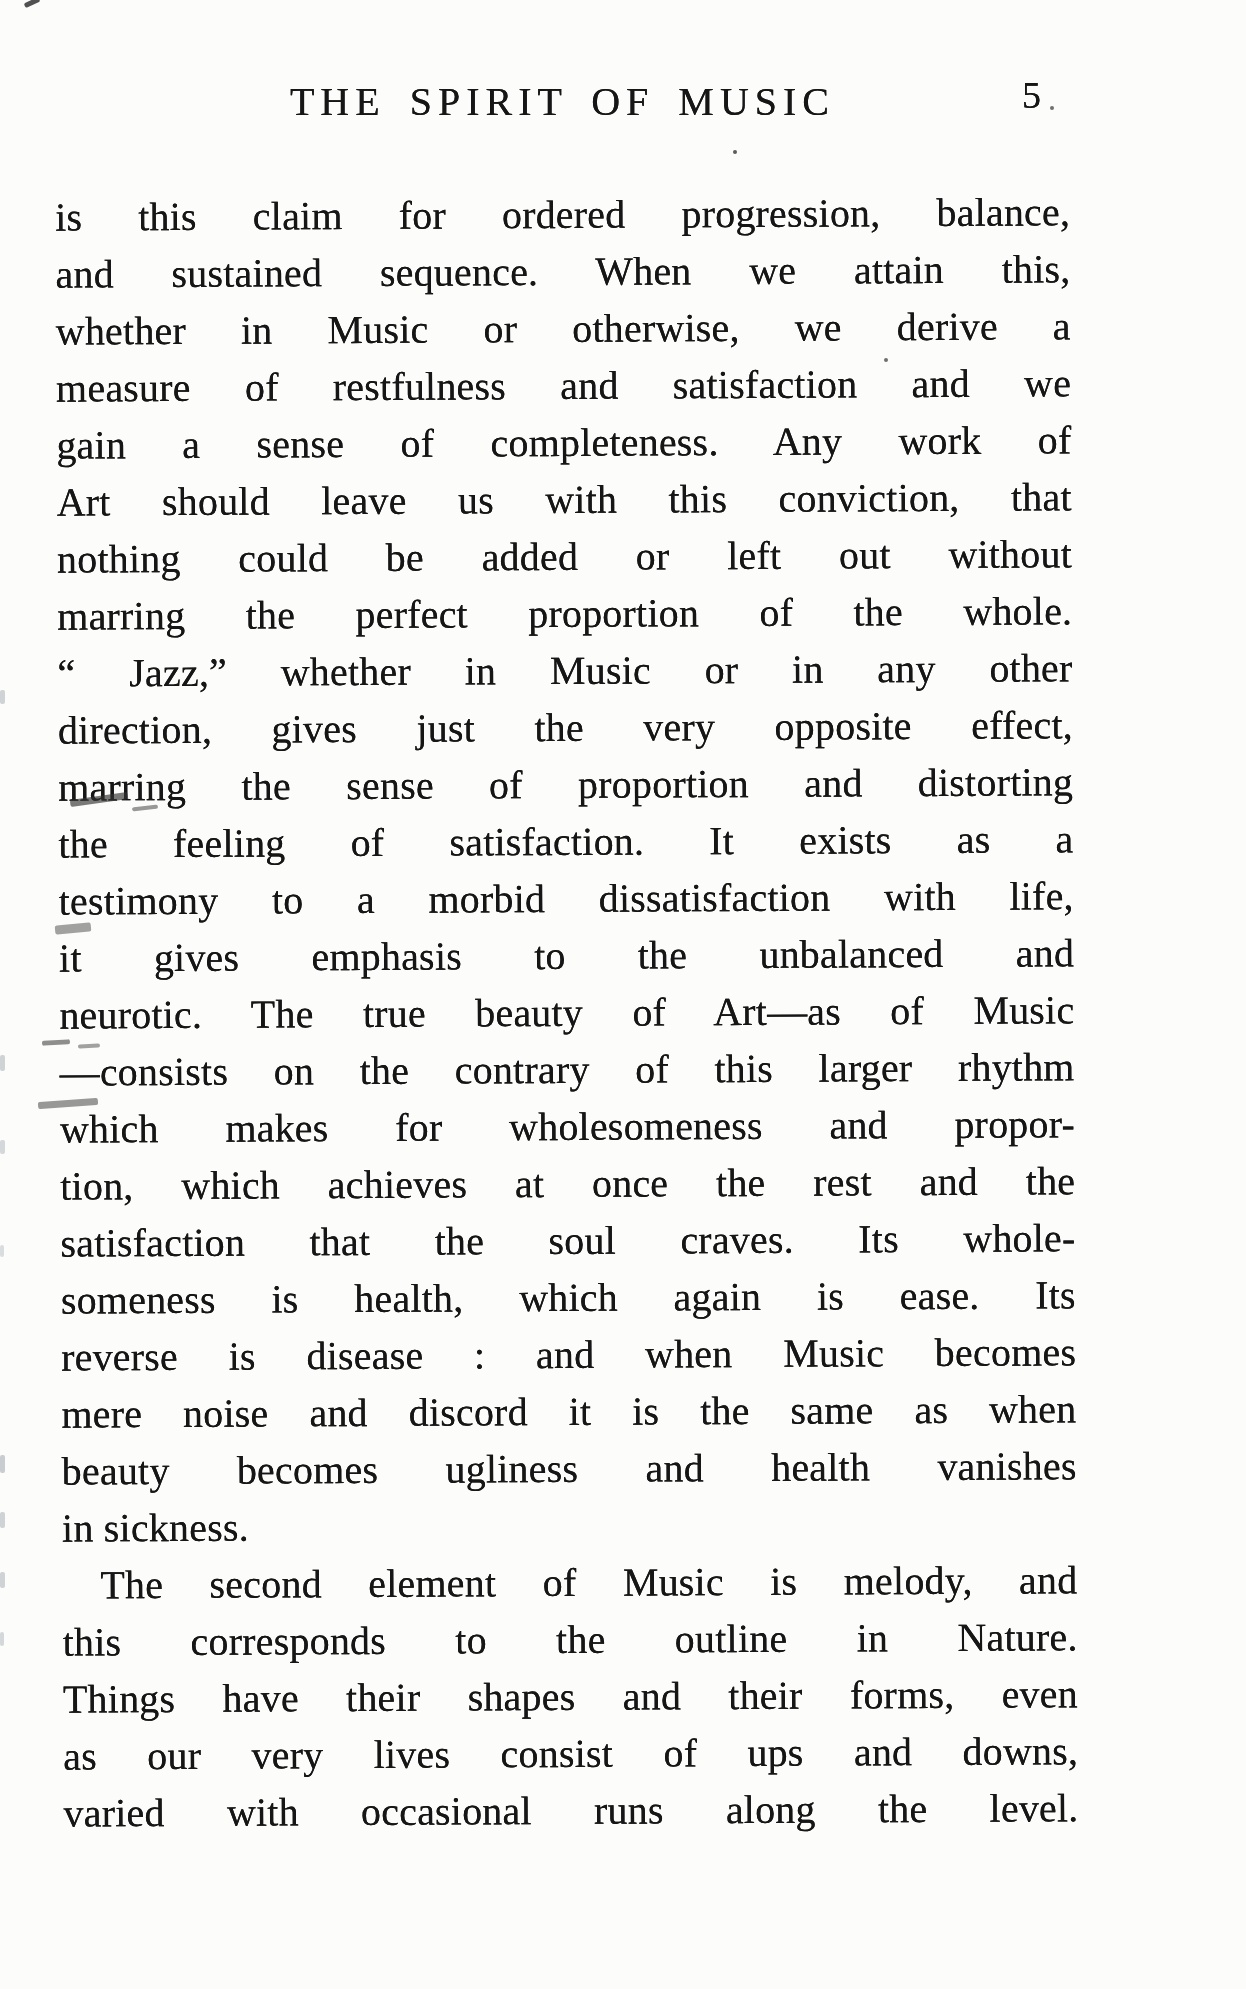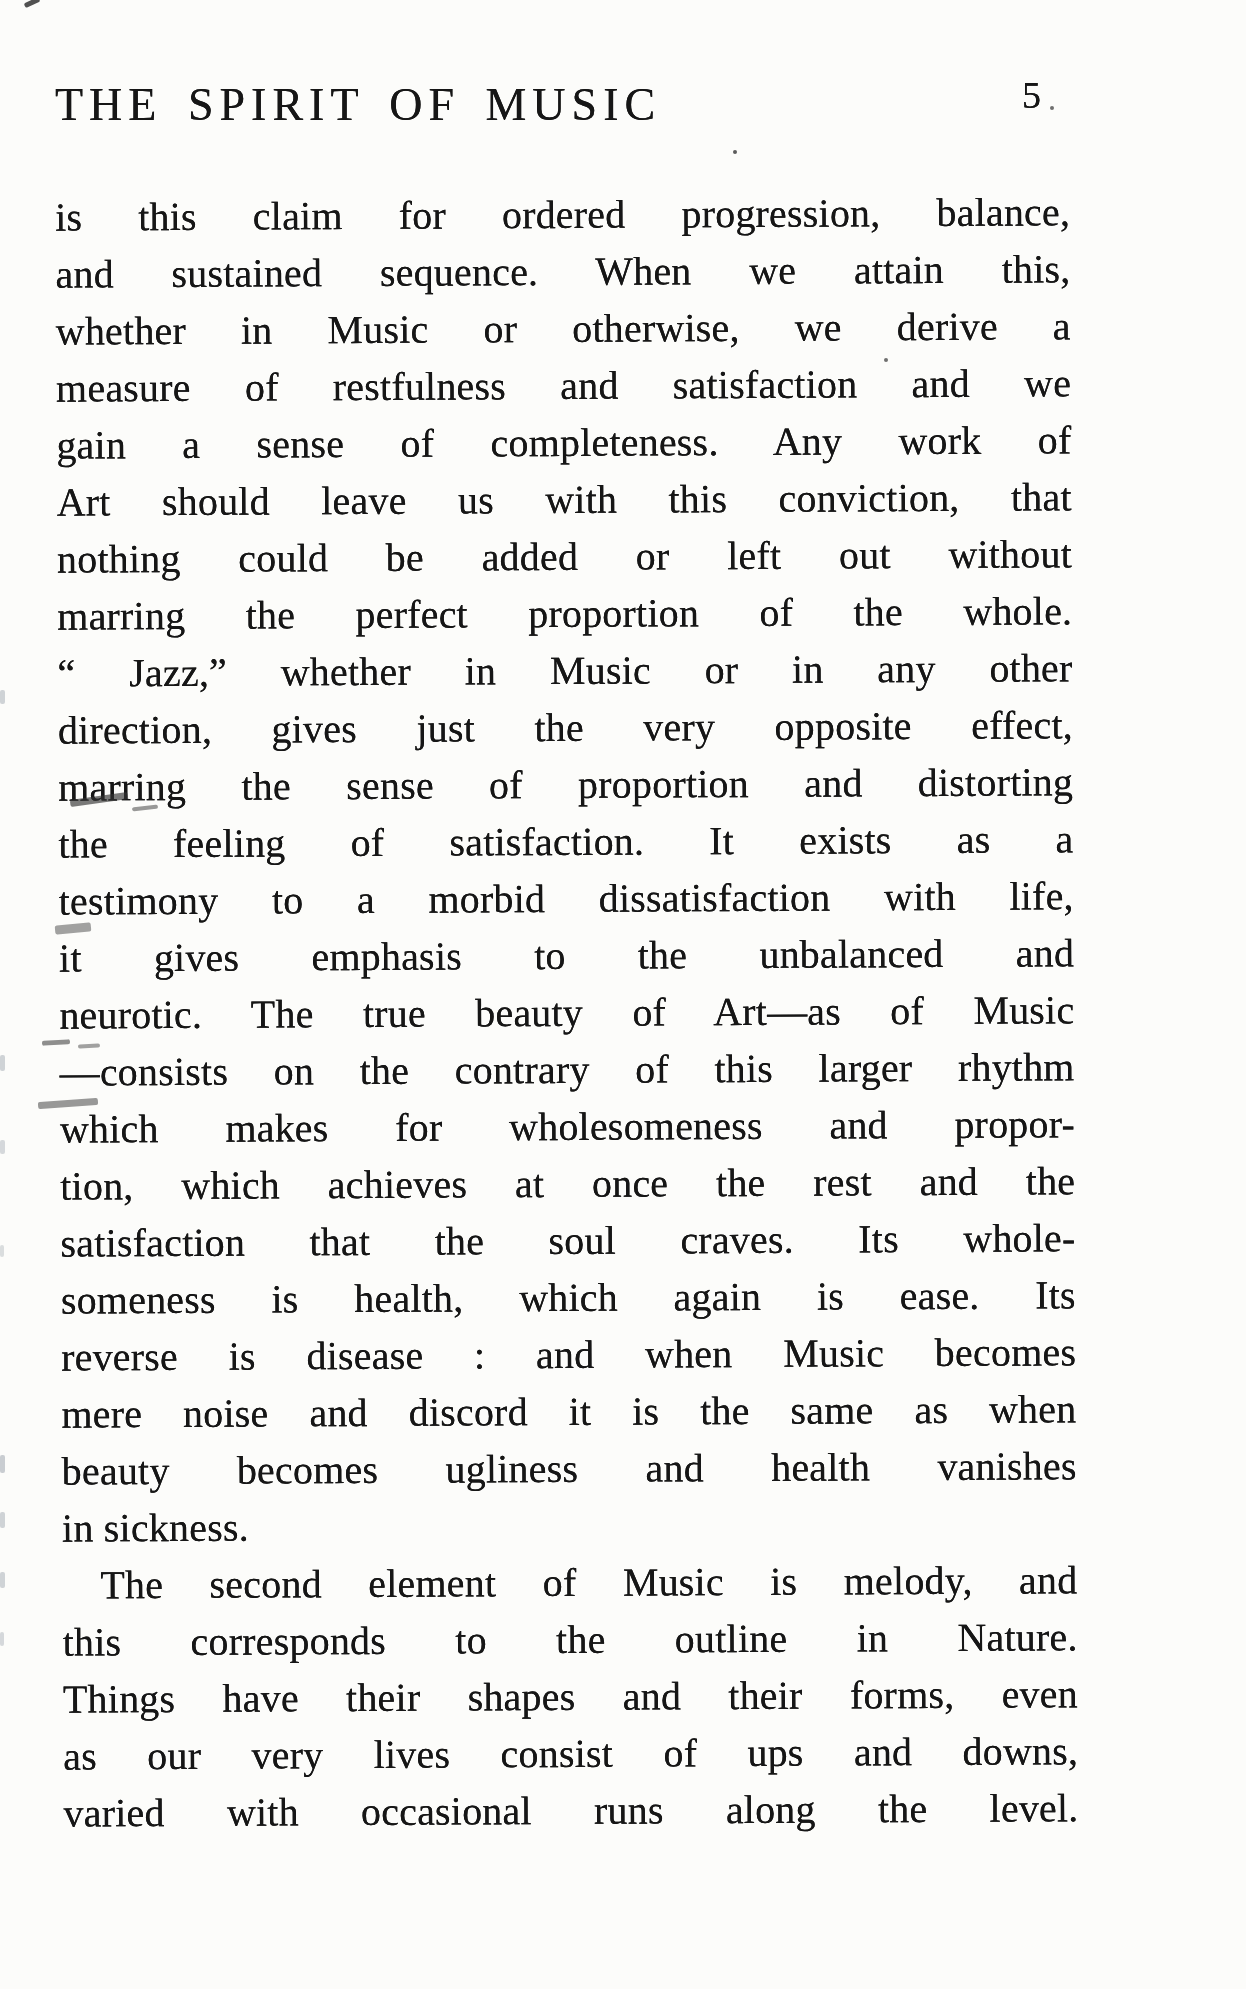--- a/index.html
+++ b/index.html
@@ -6,21 +6,21 @@
   body{
     width:1246px;height:1989px;
     background:var(--paper,#fcfcfa);
     font-family:"Liberation Serif","DejaVu Serif",serif;
     color:var(--ink,#161616);
     overflow:hidden;position:relative;
   }
   .page{position:absolute;inset:0;}
   .running-head{
     position:absolute;left:55px;top:82px;width:1015px;
-    font-size:46px;line-height:1;
+    text-align:center;font-size:40px;line-height:1;
     letter-spacing:6px;word-spacing:8px;
     text-shadow:0 0 0.6px currentColor;
     white-space:nowrap;
   }
   .folio{
     position:absolute;left:1022px;top:76px;
     font-size:38px;line-height:1;
     text-shadow:0 0 0.6px currentColor;
   }
   .text-block{

